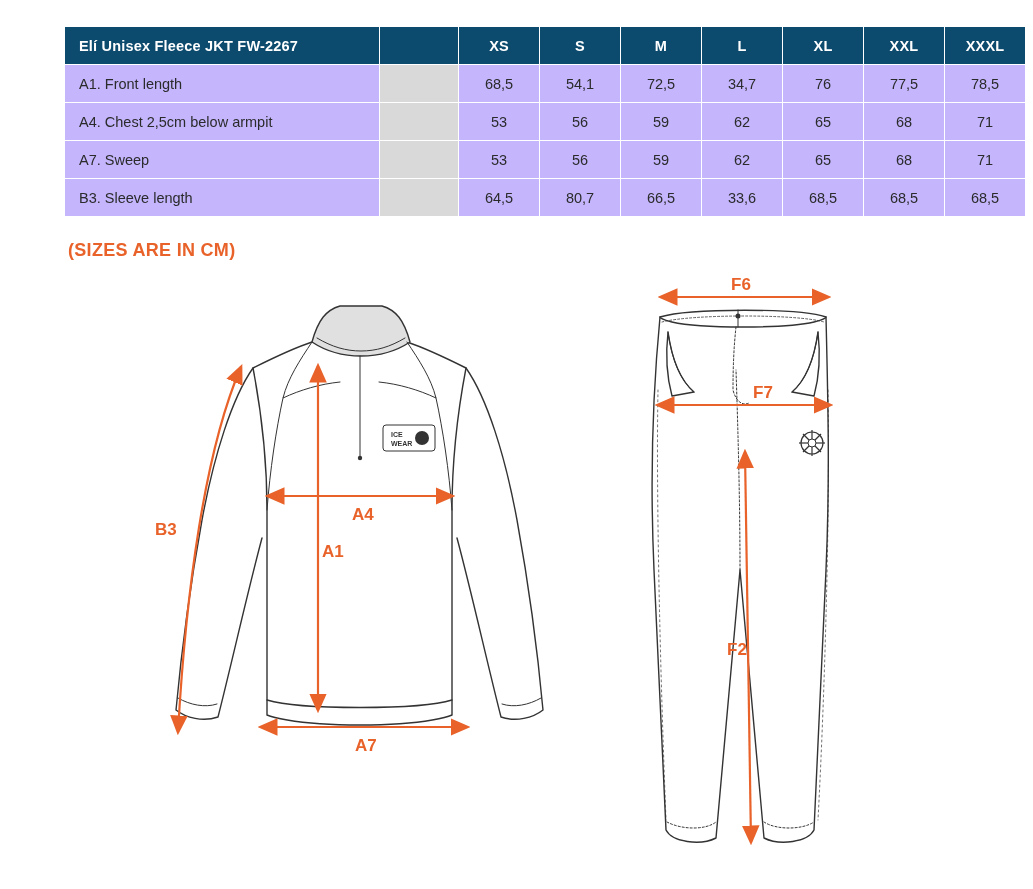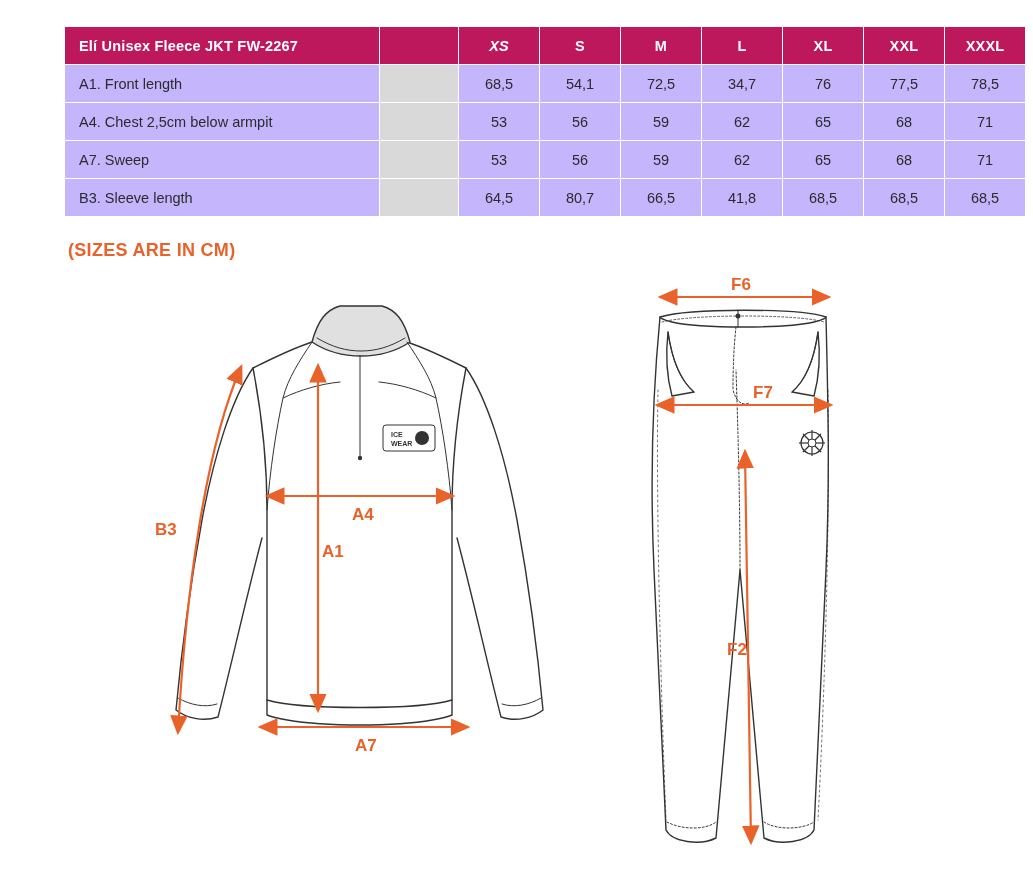--- a/index.html
+++ b/index.html
@@ -31,21 +31,21 @@
     table-layout: fixed;
   }
   .size-table th, .size-table td {
     border: 1px solid #ffffff;
     padding: 0;
     height: 37px;
     font-size: 14.5px;
     font-weight: normal;
   }
   .size-table thead th {
-    background: #be185d;
+    background: #0c4a6e;
     color: #ffffff;
     font-weight: bold;
     text-align: center;
     font-size: 14.5px;
     letter-spacing: 0.2px;
   }
   .size-table thead th.title-cell {
     text-align: left;
     padding-left: 14px;
     font-weight: bold;
@@ -94,21 +94,21 @@
 </head>
 <body>
 
 <div class="page">
 
   <table class="size-table">
     <thead>
       <tr>
         <th class="title-cell" style="width:300px;">Elí Unisex Fleece JKT FW-2267</th>
         <th style="width:78px;"></th>
-        <th style="width:80px;font-style:italic;">XS</th>
+        <th style="width:80px;">XS</th>
         <th style="width:80px;">S</th>
         <th style="width:80px;">M</th>
         <th style="width:80px;">L</th>
         <th style="width:80px;">XL</th>
         <th style="width:80px;">XXL</th>
         <th style="width:80px;">XXXL</th>
       </tr>
     </thead>
     <tbody>
       <tr>
@@ -143,21 +143,21 @@
         <td>65</td>
         <td>68</td>
         <td>71</td>
       </tr>
       <tr>
         <td class="row-label">B3. Sleeve length</td>
         <td class="spacer-cell"></td>
         <td>64,5</td>
         <td>80,7</td>
         <td>66,5</td>
-        <td>41,8</td>
+        <td>33,6</td>
         <td>68,5</td>
         <td>68,5</td>
         <td>68,5</td>
       </tr>
     </tbody>
   </table>
 
   <div class="units-note">(SIZES ARE IN CM)</div>
 
   <div class="drawings">

